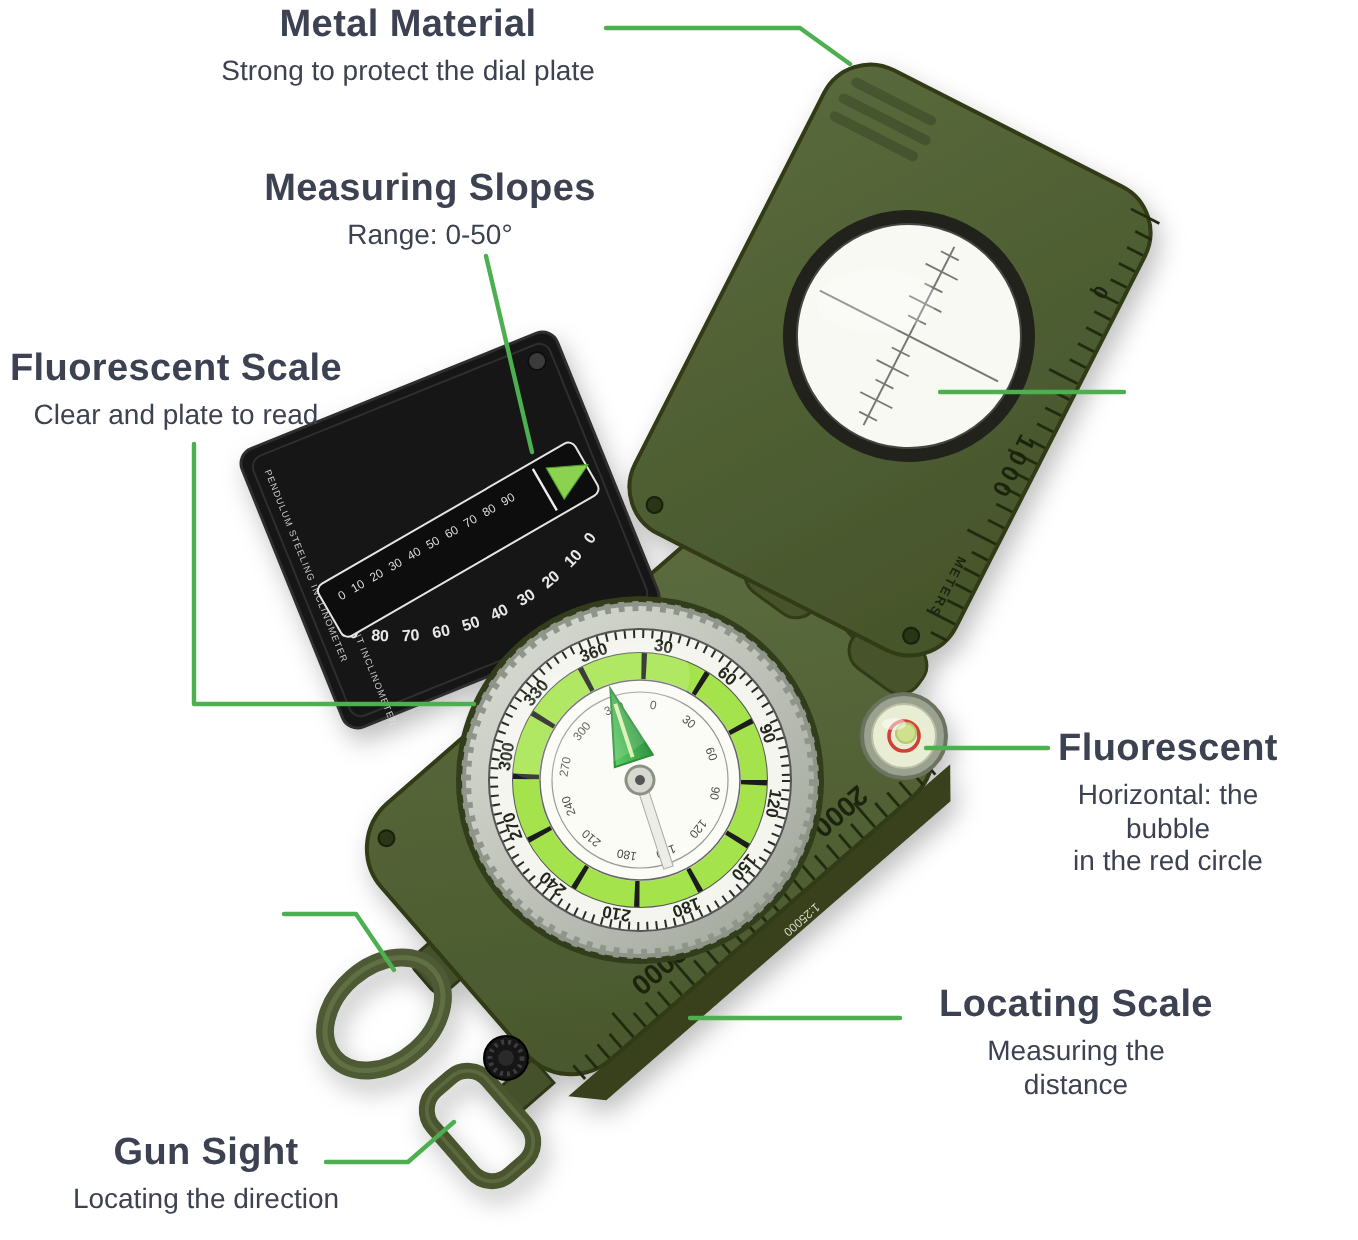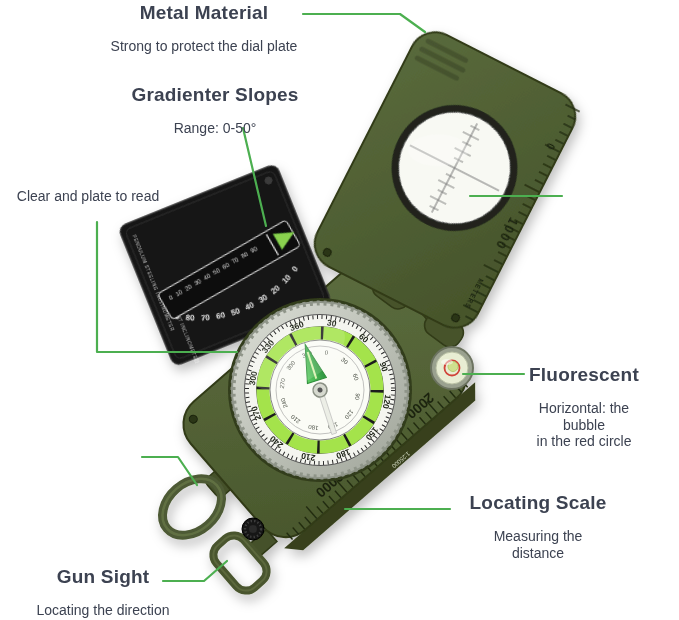--- a/index.html
+++ b/index.html
@@ -2,21 +2,21 @@
 <html><head>
 <meta charset="utf-8">
 <style>
   html,body{margin:0;padding:0;width:679px;height:620px;background:#fff;overflow:hidden;
     font-family:"Liberation Sans",sans-serif;}
   #canvas{position:relative;width:679px;height:620px;background:#fff;}
   svg#art{position:absolute;left:0;top:0;}
   svg text{font-family:"Liberation Sans",sans-serif;}
   .callout{position:absolute;transform:translateX(-50%);text-align:center;color:#3c4251;}
   .callout .title{font-size:19px;font-weight:700;letter-spacing:.2px;white-space:nowrap;}
-  .callout .subtitle{font-size:14px;margin-top:14px;line-height:1.18;white-space:pre-line;}
+  .callout .subtitle{font-size:14px;margin-top:3px;line-height:1.18;white-space:pre-line;}
   .line{fill:none;stroke:#4caf50;stroke-width:2.2;stroke-linecap:round;stroke-linejoin:round;}
   .tick{stroke:#222c11;stroke-width:1.4;}
   .hair{stroke:#777;stroke-width:.9;}
   .dial-num{font-size:8.5px;font-weight:700;fill:#20261a;}
   .dial-num-inner{font-size:6px;fill:#4a4f45;}
   .engraved{fill:#1c2410;font-weight:700;}
   .inc-scale{font-size:8px;fill:#e9e9e9;word-spacing:4.5px;font-weight:600;}
   .inc-scale2{font-size:6px;fill:#ddd;word-spacing:2.5px;}
   .inc-label{font-size:4.6px;fill:#c9c9c9;letter-spacing:.6px;}
 </style>
@@ -271,24 +271,25 @@
     <polyline class="line" points="345,509 450,509"></polyline>
     <polyline class="line" points="163,581 204,581 227,561"></polyline>
   </g>
 </svg>
 
 <div class="callout" style="left:204px;top:2px">
   <div class="title">Metal Material</div>
   <div class="subtitle">Strong to protect the dial plate</div>
 </div>
 <div class="callout" style="left:215px;top:84px">
-  <div class="title">Gradienter Slopes</div>
+  <div class="title">Measuring Slopes</div>
   <div class="subtitle">Range: 0-50°</div>
 </div>
 <div class="callout" style="left:88px;top:174px">
+  <div class="title">Fluorescent Scale</div>
   <div class="subtitle">Clear and plate to read</div>
 </div>
 <div class="callout" style="left:584px;top:364px">
   <div class="title">Fluorescent</div>
   <div class="subtitle">Horizontal: the bubble
 in the red circle</div>
 </div>
 <div class="callout" style="left:538px;top:492px">
   <div class="title">Locating Scale</div>
   <div class="subtitle">Measuring the distance</div>

